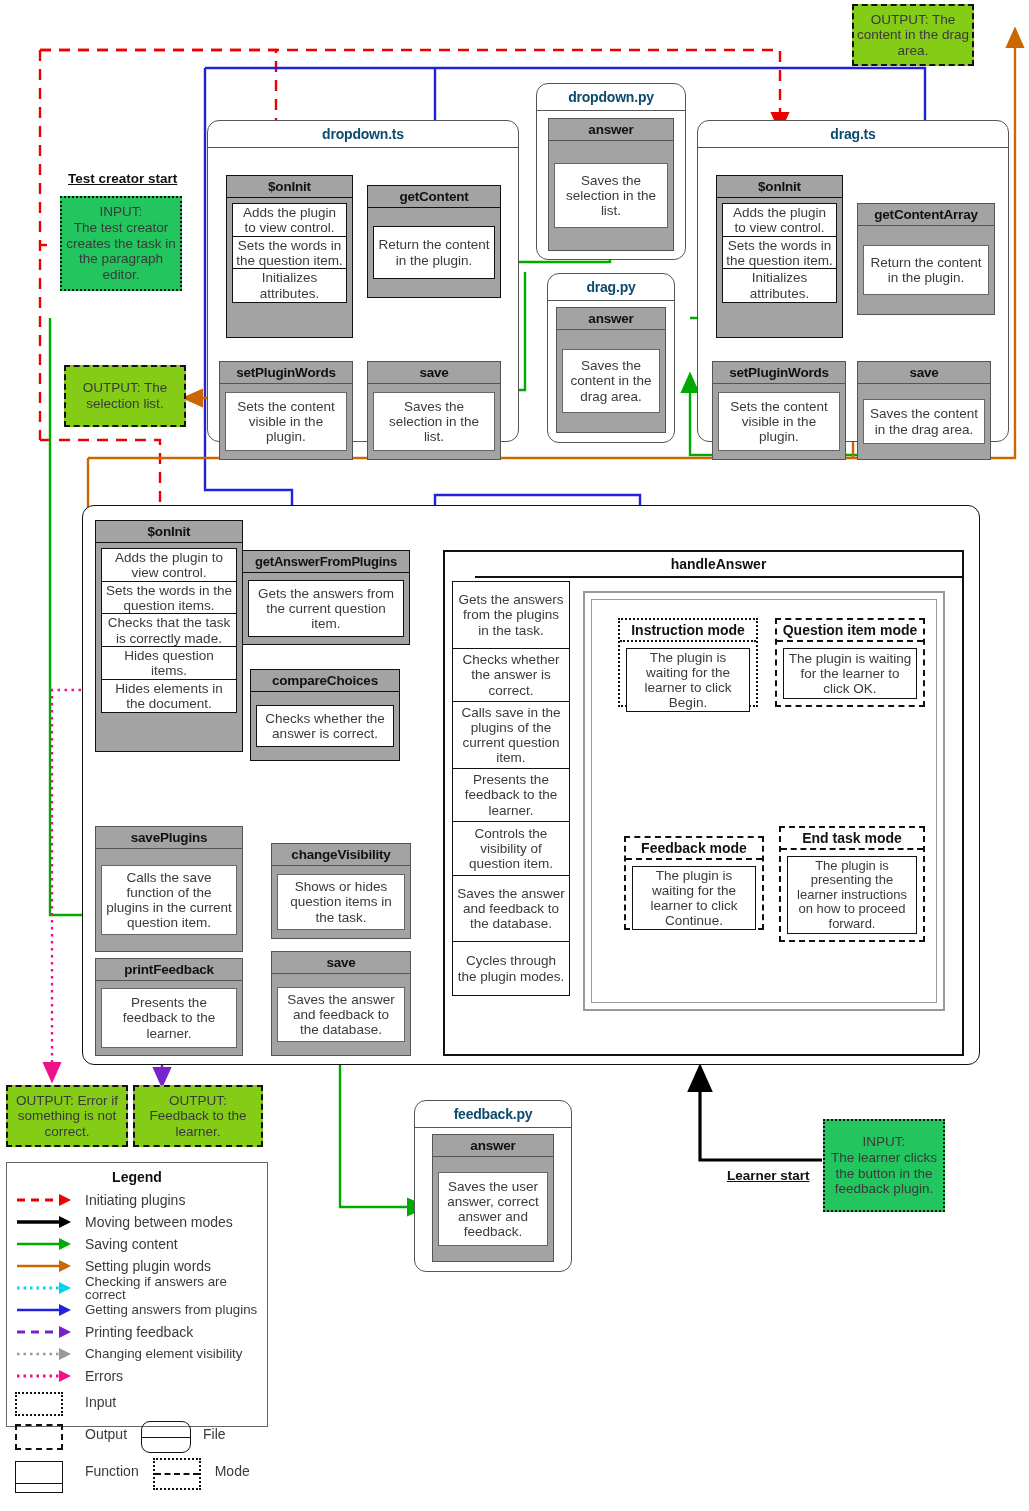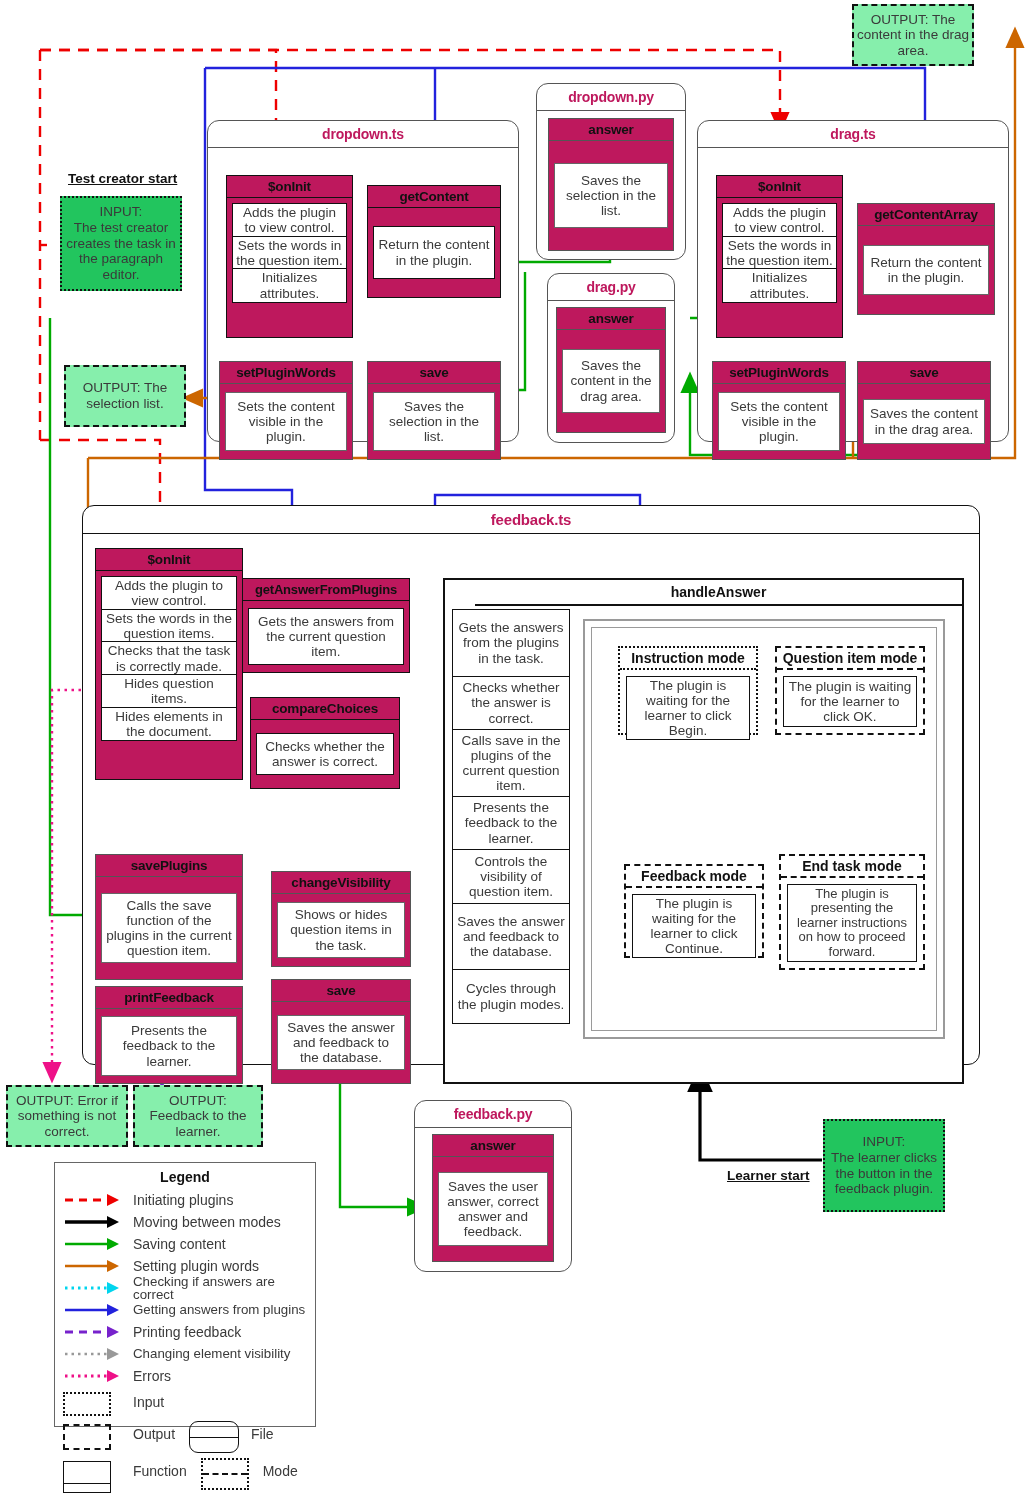--- a/index.html
+++ b/index.html
@@ -21,31 +21,31 @@
   .file {
     border:1.6px solid #555;
     border-radius:12px;
     background:#fff;
     display:flex; flex-direction:column;
   }
   .file > .title {
     text-align:center;
     font-weight:bold;
     font-size:14px;
-    color:#be185d;
+    color:#0c4a6e;
     padding:5px 4px 5px;
     border-bottom:1.6px solid #555;
     letter-spacing:-0.2px;
   }
   .file > .body { flex:1; position:relative; padding:8px; }
 
   
   .func {
     border:1.6px solid #555;
-    background:#be185d;
+    background:#a3a3a3;
     display:flex; flex-direction:column;
   }
   .func.black { border-color:#111; }
   .func > .fname {
     text-align:center;
     font-weight:bold;
     font-size:13.5px;
     color:#111;
     padding:3px 2px;
     border-bottom:1.6px solid #555;
@@ -89,21 +89,21 @@
     font-size:13.5px;
     line-height:1.16;
     text-align:center;
     color:#3a3a3a;
     padding:2px 3px;
     display:flex; align-items:center; justify-content:center;
   }
   
   .outbox {
     border:2.5px dashed #111;
-    background:#86efac;
+    background:#84cc16;
     font-size:13.5px;
     line-height:1.16;
     text-align:center;
     color:#3a3a3a;
     padding:2px 3px;
     display:flex; align-items:center; justify-content:center;
   }
   .startlbl {
     font-weight:bold; font-size:13.5px; color:#111;
     text-decoration:underline; white-space:nowrap;
@@ -305,21 +305,20 @@
       <div class="func" style="position:absolute; left:159px; top:213px; width:134px; height:99px;">
         <div class="fname">save</div>
         <div class="fbody" style="justify-content:center;">
           <div class="stmt grey" style="padding:6px 4px;">Saves the content in the drag area.</div>
         </div>
       </div>
     </div>
   </div>
 
   <div class="node file" style="left:82px; top:505px; width:898px; height:560px; border-color:#111;">
-    <div class="title" style="font-size:15px; border-bottom-color:#111;">feedback.ts</div>
     <div class="body" style="padding:0;">
 
       <div class="func black" style="position:absolute; left:12px; top:14px; width:148px; height:232px;">
         <div class="fname">$onInit</div>
         <div class="fbody">
           <div class="stmt">Adds the plugin to view control.</div>
           <div class="stmt">Sets the words in the question items.</div>
           <div class="stmt">Checks that the task is correctly made.</div>
           <div class="stmt">Hides question items.</div>
           <div class="stmt">Hides elements in the document.</div>
@@ -428,21 +427,21 @@
           <div class="stmt grey" style="padding:6px 3px;">Saves the user answer, correct answer and feedback.</div>
         </div>
       </div>
     </div>
   </div>
 
   <div class="node startlbl" style="left:727px; top:1168px;">Learner start</div>
   <div class="node inbox" style="left:823px; top:1119px; width:122px; height:93px; white-space:pre-line;">INPUT:
 The learner clicks the button in the feedback plugin.</div>
 
-  <div id="legend" style="left:6px; top:1162px; width:262px; height:265px;margin-left:48px;">
+  <div id="legend" style="left:6px; top:1162px; width:262px; height:265px;">
     <div class="lg-title">Legend</div>
 
     <div class="lg-row">
       <span class="lg-key">
         <svg width="62" height="20">
             <line x1="2" y1="10" x2="48" y2="10" stroke="#ee0000" stroke-width="3" stroke-dasharray="8,6"></line>
             <path d="M44,4 L56,10 L44,16 z" fill="#ee0000"></path>
           </svg>
       </span>
       <span class="lg-text">Initiating plugins</span>

